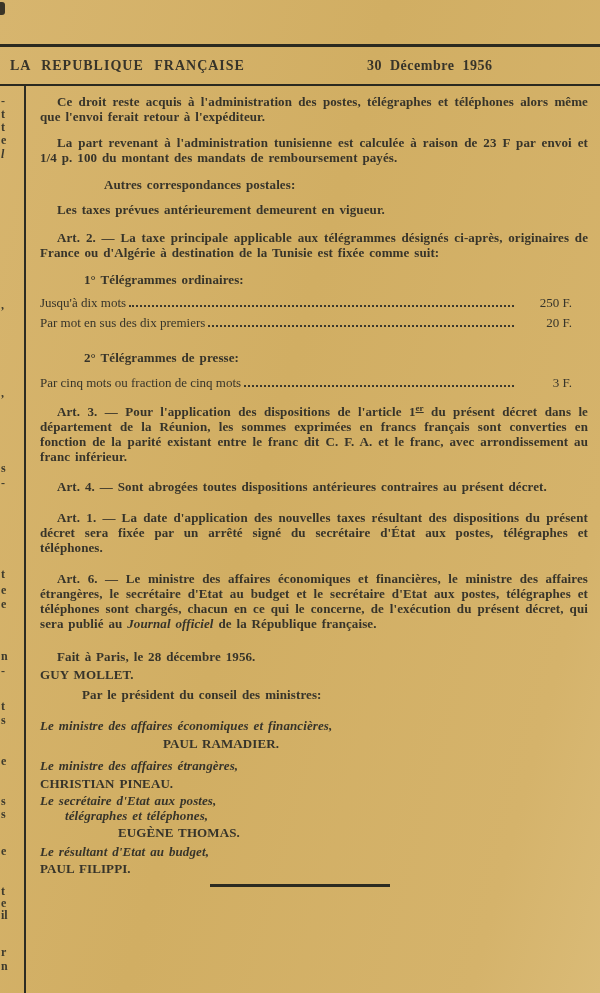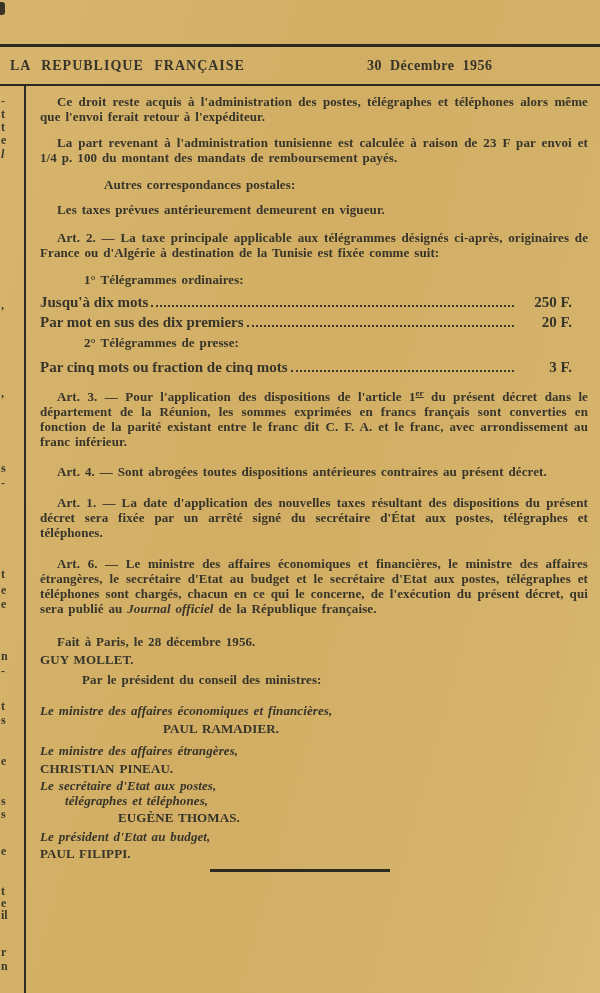--- a/index.html
+++ b/index.html
@@ -17,21 +17,21 @@
   .rule-mid{top:84px;height:2px;}
   .vrule{position:absolute;left:24px;top:86px;bottom:0;width:2px;background:#2d2c22;}
   .header-title{position:absolute;left:10px;top:58px;font-size:14px;font-weight:bold;letter-spacing:1px;word-spacing:6px;}
   .header-date{position:absolute;left:367px;top:58px;font-size:14px;font-weight:bold;letter-spacing:0.5px;word-spacing:4px;}
   .frag{position:absolute;left:1px;width:16px;font-size:12px;font-weight:bold;color:#3d3a2d;line-height:12px;}
   .frag.it{font-style:italic;}
   .content{position:absolute;left:40px;top:90px;width:548px;}
   .content p{margin:0;font-size:13px;line-height:15px;font-weight:bold;text-align:justify;word-spacing:1.5px;letter-spacing:0.1px;}
   .indent{text-indent:17px;}
   .noj{text-align:left !important;}
-  .trow{display:flex;align-items:baseline;font-size:15px;font-weight:bold;line-height:15px;}
+  .trow{display:flex;align-items:baseline;font-size:13px;font-weight:normal;line-height:15px;}
   .leader{flex:1;border-bottom:2px dotted #3c392d;margin:0 4px 3px 3px;}
   .amt{flex:none;width:54px;text-align:right;margin-right:16px;}
   .sig-title{font-style:italic;font-size:13.5px;}
   .sig-name{font-size:10.5px;line-height:13px;letter-spacing:1px;}
   .right{text-align:center;}
   sup{font-size:9px;line-height:0;text-decoration:underline;}
   .end-rule{margin:8px 0 0 170px;width:180px;height:3px;background:#2c2b21;}
 </style>
 </head>
 <body>
@@ -88,21 +88,21 @@
       <span>Jusqu'à dix mots</span>
       <span class="leader"></span>
       <span class="amt">250 F.</span>
     </div>
     <div class="trow" style="margin-top:5px">
       <span>Par mot en sus des dix premiers</span>
       <span class="leader"></span>
       <span class="amt">20 F.</span>
     </div>
 
-    <p class="noj" style="margin-top:5px;padding-left:44px">2° Télégrammes de presse:</p>
+    <p class="noj" style="margin-top:20px;padding-left:44px">2° Télégrammes de presse:</p>
     <div class="trow" style="margin-top:10px">
       <span>Par cinq mots ou fraction de cinq mots</span>
       <span class="leader"></span>
       <span class="amt">3 F.</span>
     </div>
 
     <p class="indent" style="margin-top:14px"><span>Art. 3. — Pour l'application des dispositions de l'article 1</span><sup>er</sup><span> du présent décret dans le département de la Réunion, les sommes exprimées en francs français sont converties en fonction de la parité existant entre le franc dit C. F. A. et le franc, avec arrondissement au franc inférieur.</span></p>
     <p class="indent" style="margin-top:15px">Art. 4. — Sont abrogées toutes dispositions antérieures contraires au présent décret.</p>
     <p class="indent" style="margin-top:16px">Art. 1. — La date d'application des nouvelles taxes résultant des dispositions du présent décret sera fixée par un arrêté signé du secrétaire d'État aux postes, télégraphes et téléphones.</p>
     <p class="indent" style="margin-top:16px"><span>Art. 6. — Le ministre des affaires économiques et financières, le ministre des affaires étrangères, le secrétaire d'Etat au budget et le secrétaire d'Etat aux postes, télégraphes et téléphones sont chargés, chacun en ce qui le concerne, de l'exécution du présent décret, qui sera publié au </span><span style="font-style:italic">Journal officiel</span><span> de la République française.</span></p>
@@ -114,19 +114,19 @@
     <p class="sig-title noj" style="margin-top:16px">Le ministre des affaires économiques et financières,</p>
     <p class="sig-name noj" style="margin-top:3px;padding-left:123px">PAUL RAMADIER.</p>
 
     <p class="sig-title right" style="margin-top:7px;padding-right:13px">Le ministre des affaires étrangères,</p>
     <p class="sig-name right" style="margin-top:3px;padding-right:88px">CHRISTIAN PINEAU.</p>
 
     <p class="sig-title noj" style="margin-top:2px">Le secrétaire d'Etat aux postes,</p>
     <p class="sig-title noj" style="margin-top:0;padding-left:25px">télégraphes et téléphones,</p>
     <p class="sig-name noj" style="margin-top:2px;padding-left:78px">EUGÈNE THOMAS.</p>
 
-    <p class="sig-title right" style="margin-top:4px;padding-right:11px">Le président d'Etat au budget,</p>
+    <p class="sig-title right" style="margin-top:4px;padding-right:11px">Le résultant d'Etat au budget,</p>
     <p class="sig-name right" style="margin-top:2px;padding-right:100px">PAUL FILIPPI.</p>
 
     <div class="end-rule"></div>
   </div>
 
 </div>
 
 </body></html>

